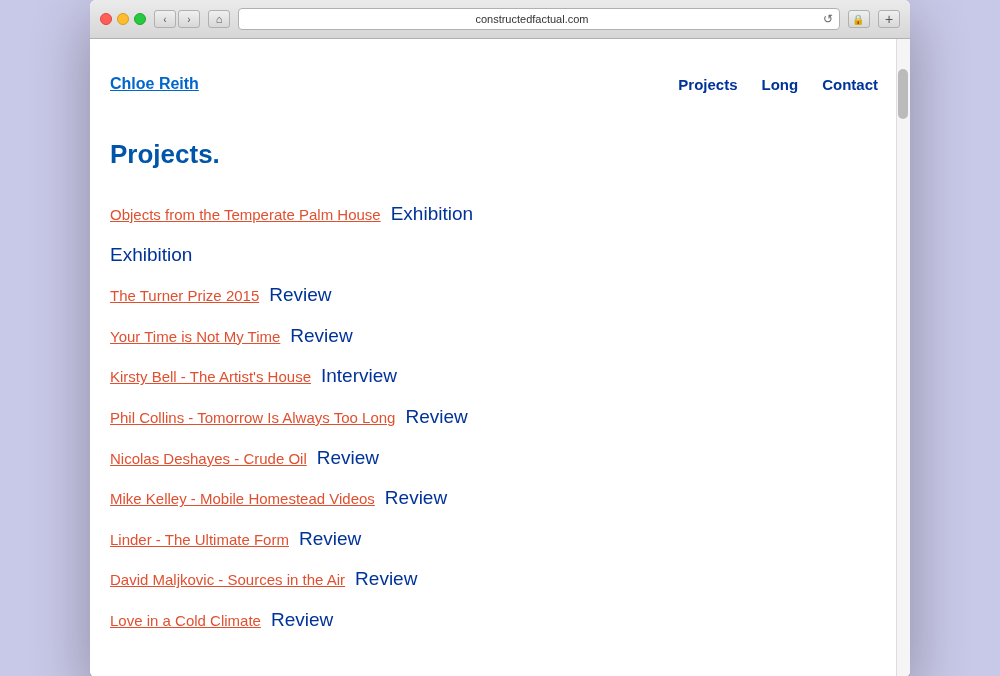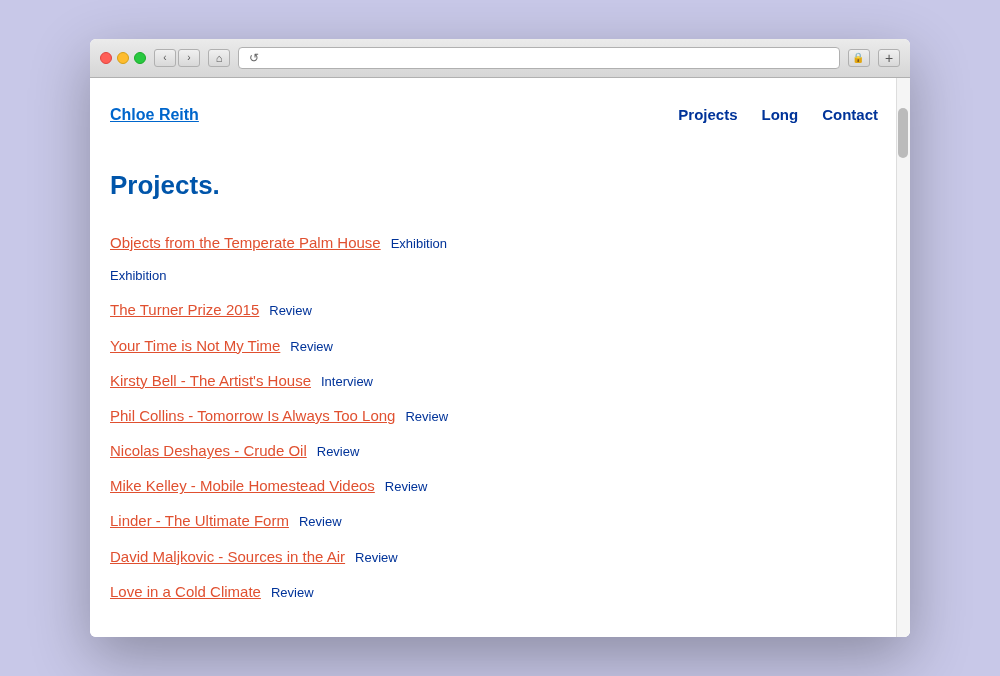--- a/index.html
+++ b/index.html
@@ -134,21 +134,21 @@
       cursor: pointer;
     }
 
     .website-content {
       background: #fff;
       position: relative;
       overflow: hidden;
     }
 
     .website-inner {
-      padding: 8px 20px;
+      padding: 16px 20px;
       padding-right: 32px;
       position: relative;
     }
 
     
     .site-nav {
       display: flex;
       justify-content: space-between;
       align-items: center;
       padding: 20px 0 16px 0;
@@ -206,21 +206,21 @@
 
     .project-link {
       color: #e05030;
       text-decoration: underline;
       cursor: pointer;
       font-size: 15px;
     }
 
     .project-type {
       color: #003399;
-      font-size: 13px;
+      font-size: 19px;
     }
 
     .scrollbar-area {
       position: absolute;
       right: 0;
       top: 0;
       bottom: 0;
       width: 14px;
       background: #f5f5f5;
       border-left: 1px solid #ddd;
@@ -251,20 +251,21 @@
       <div class="traffic-light red"></div>
       <div class="traffic-light yellow"></div>
       <div class="traffic-light green"></div>
     </div>
     <div class="nav-buttons">
       <div class="nav-btn">‹</div>
       <div class="nav-btn">›</div>
     </div>
     <div class="home-btn">⌂</div>
     <div class="address-bar-container">
+      <input class="address-bar" type="text" value="constructedfactual.com" style="">
       <span class="refresh-btn">↺</span>
     </div>
     <div class="security-btn">🔒</div>
     <div class="new-tab-btn">+</div>
   </div>
 
   <div class="website-content">
     <div class="website-inner">
 
       <nav class="site-nav">

